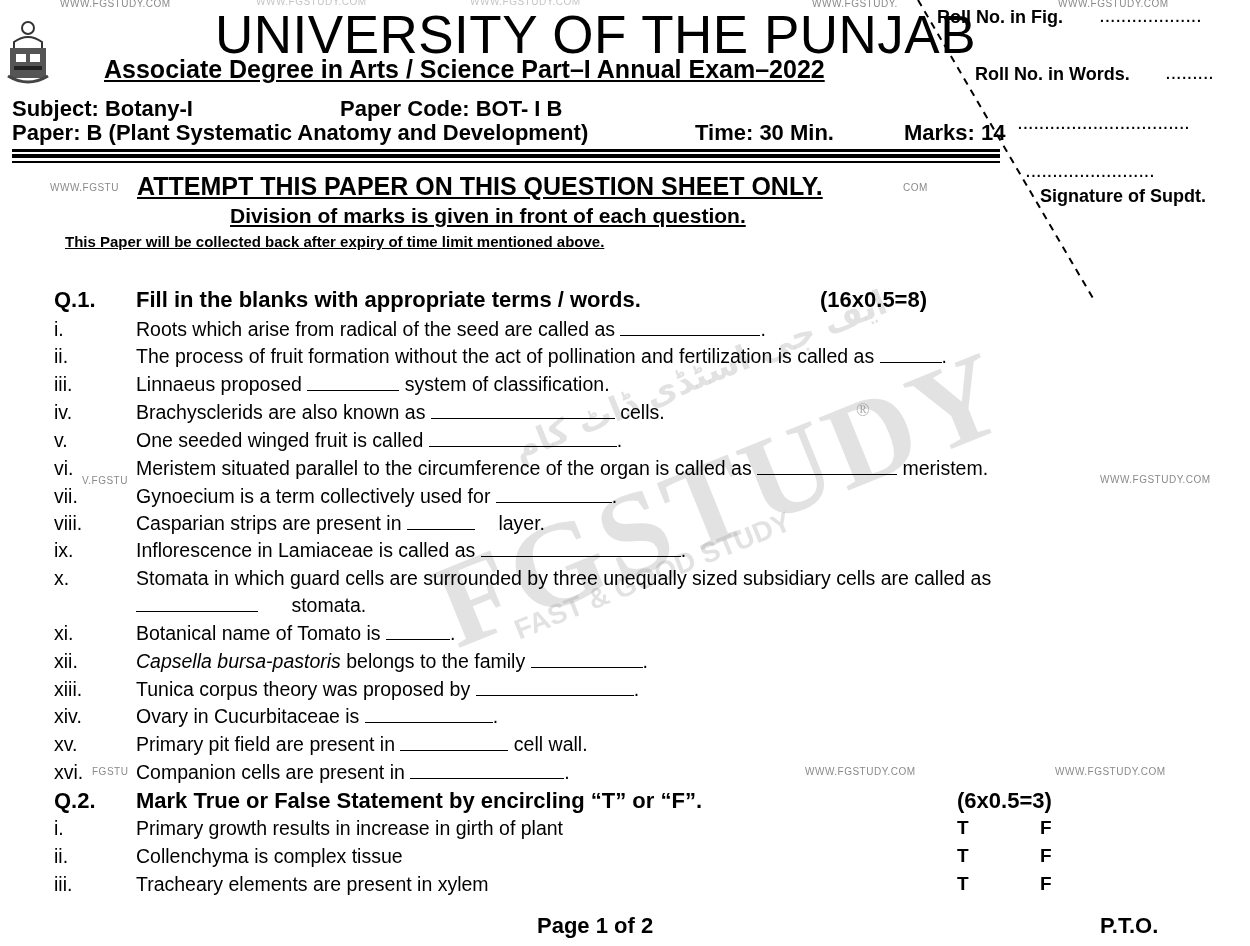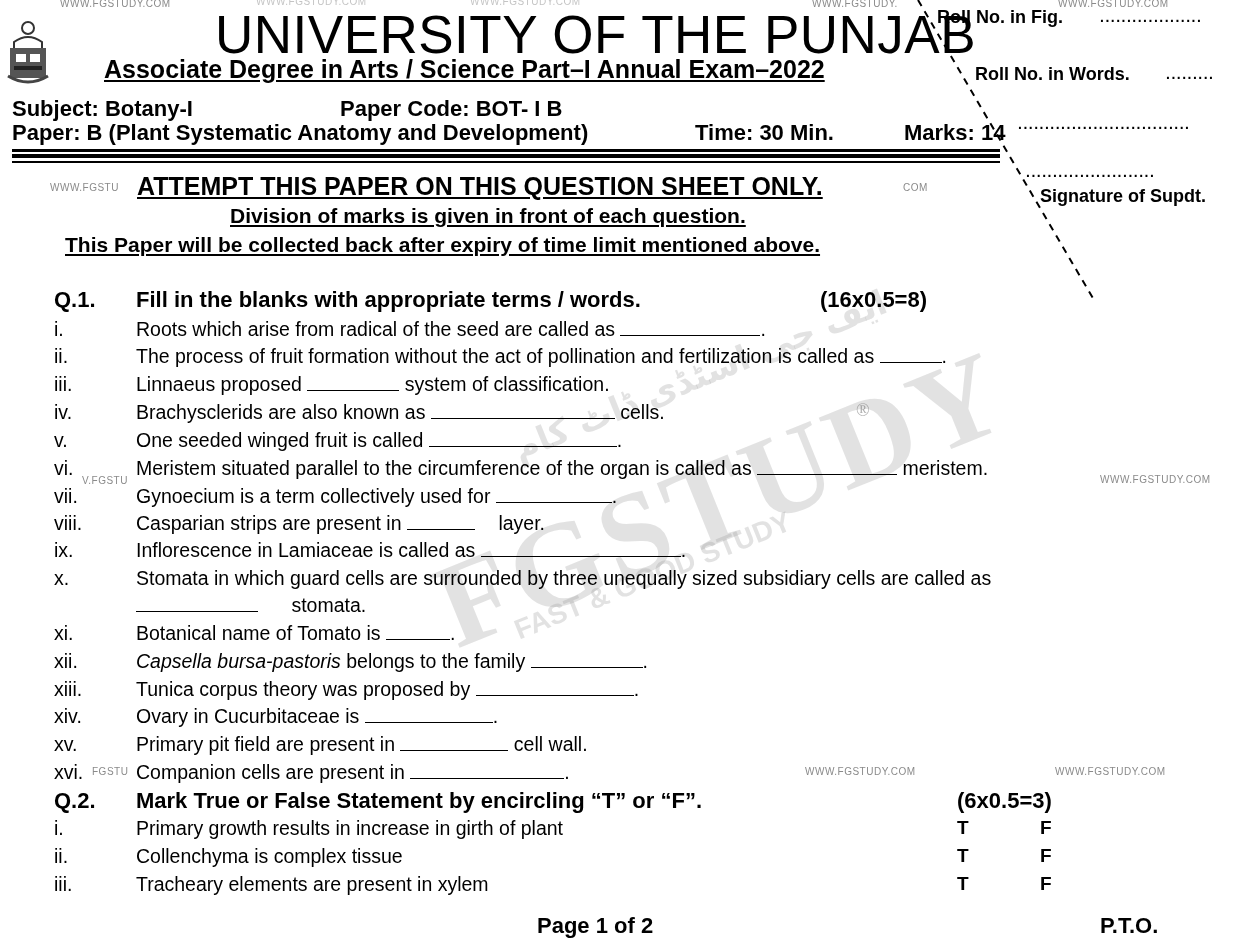--- a/index.html
+++ b/index.html
@@ -70,21 +70,21 @@
 <div class="abs rollbox" style="left:975px;top:64px;">Roll No. in Words.</div>
 <div class="abs dots" style="left:1166px;top:66px;">.........</div>
 <div class="abs dots" style="left:1018px;top:116px;">................................</div>
 <div class="abs dots" style="left:1026px;top:164px;">........................</div>
 <div class="abs rollbox" style="left:1040px;top:186px;">Signature of Supdt.</div>
 
 <div class="wm" style="left:50px;top:182px;">WWW.FGSTU</div>
 <div class="abs notice" style="left:137px;top:172px;font-size:25px;">ATTEMPT THIS PAPER ON THIS QUESTION SHEET ONLY.</div>
 <div class="wm" style="left:903px;top:182px;">COM</div>
 <div class="abs notice" style="left:230px;top:204px;font-size:21px;">Division of marks is given in front of each question.</div>
-<div class="abs notice" style="left:65px;top:233px;font-size:21px;">This Paper will be collected back after expiry of time limit mentioned above.</div>
+<div class="abs notice" style="left:65px;top:233px;font-size:15px;">This Paper will be collected back after expiry of time limit mentioned above.</div>
 
 <div class="qnum" style="top:287px;">Q.1.</div>
 <div class="abs qhead" style="left:136px;top:287px;">Fill in the blanks with appropriate terms / words.</div>
 <div class="abs qhead" style="left:820px;top:287px;">(16x0.5=8)</div>
 
 <div id="q1-list">
     <div class="row" style="top: 316px;">
       <span class="num">i.</span>
       <span class="txt"><span style="white-space: pre;">Roots which arise from radical of the seed are called as </span><span class="blank" style="width: 140px;"></span><span style="white-space: pre;">.</span></span>
     </div>

